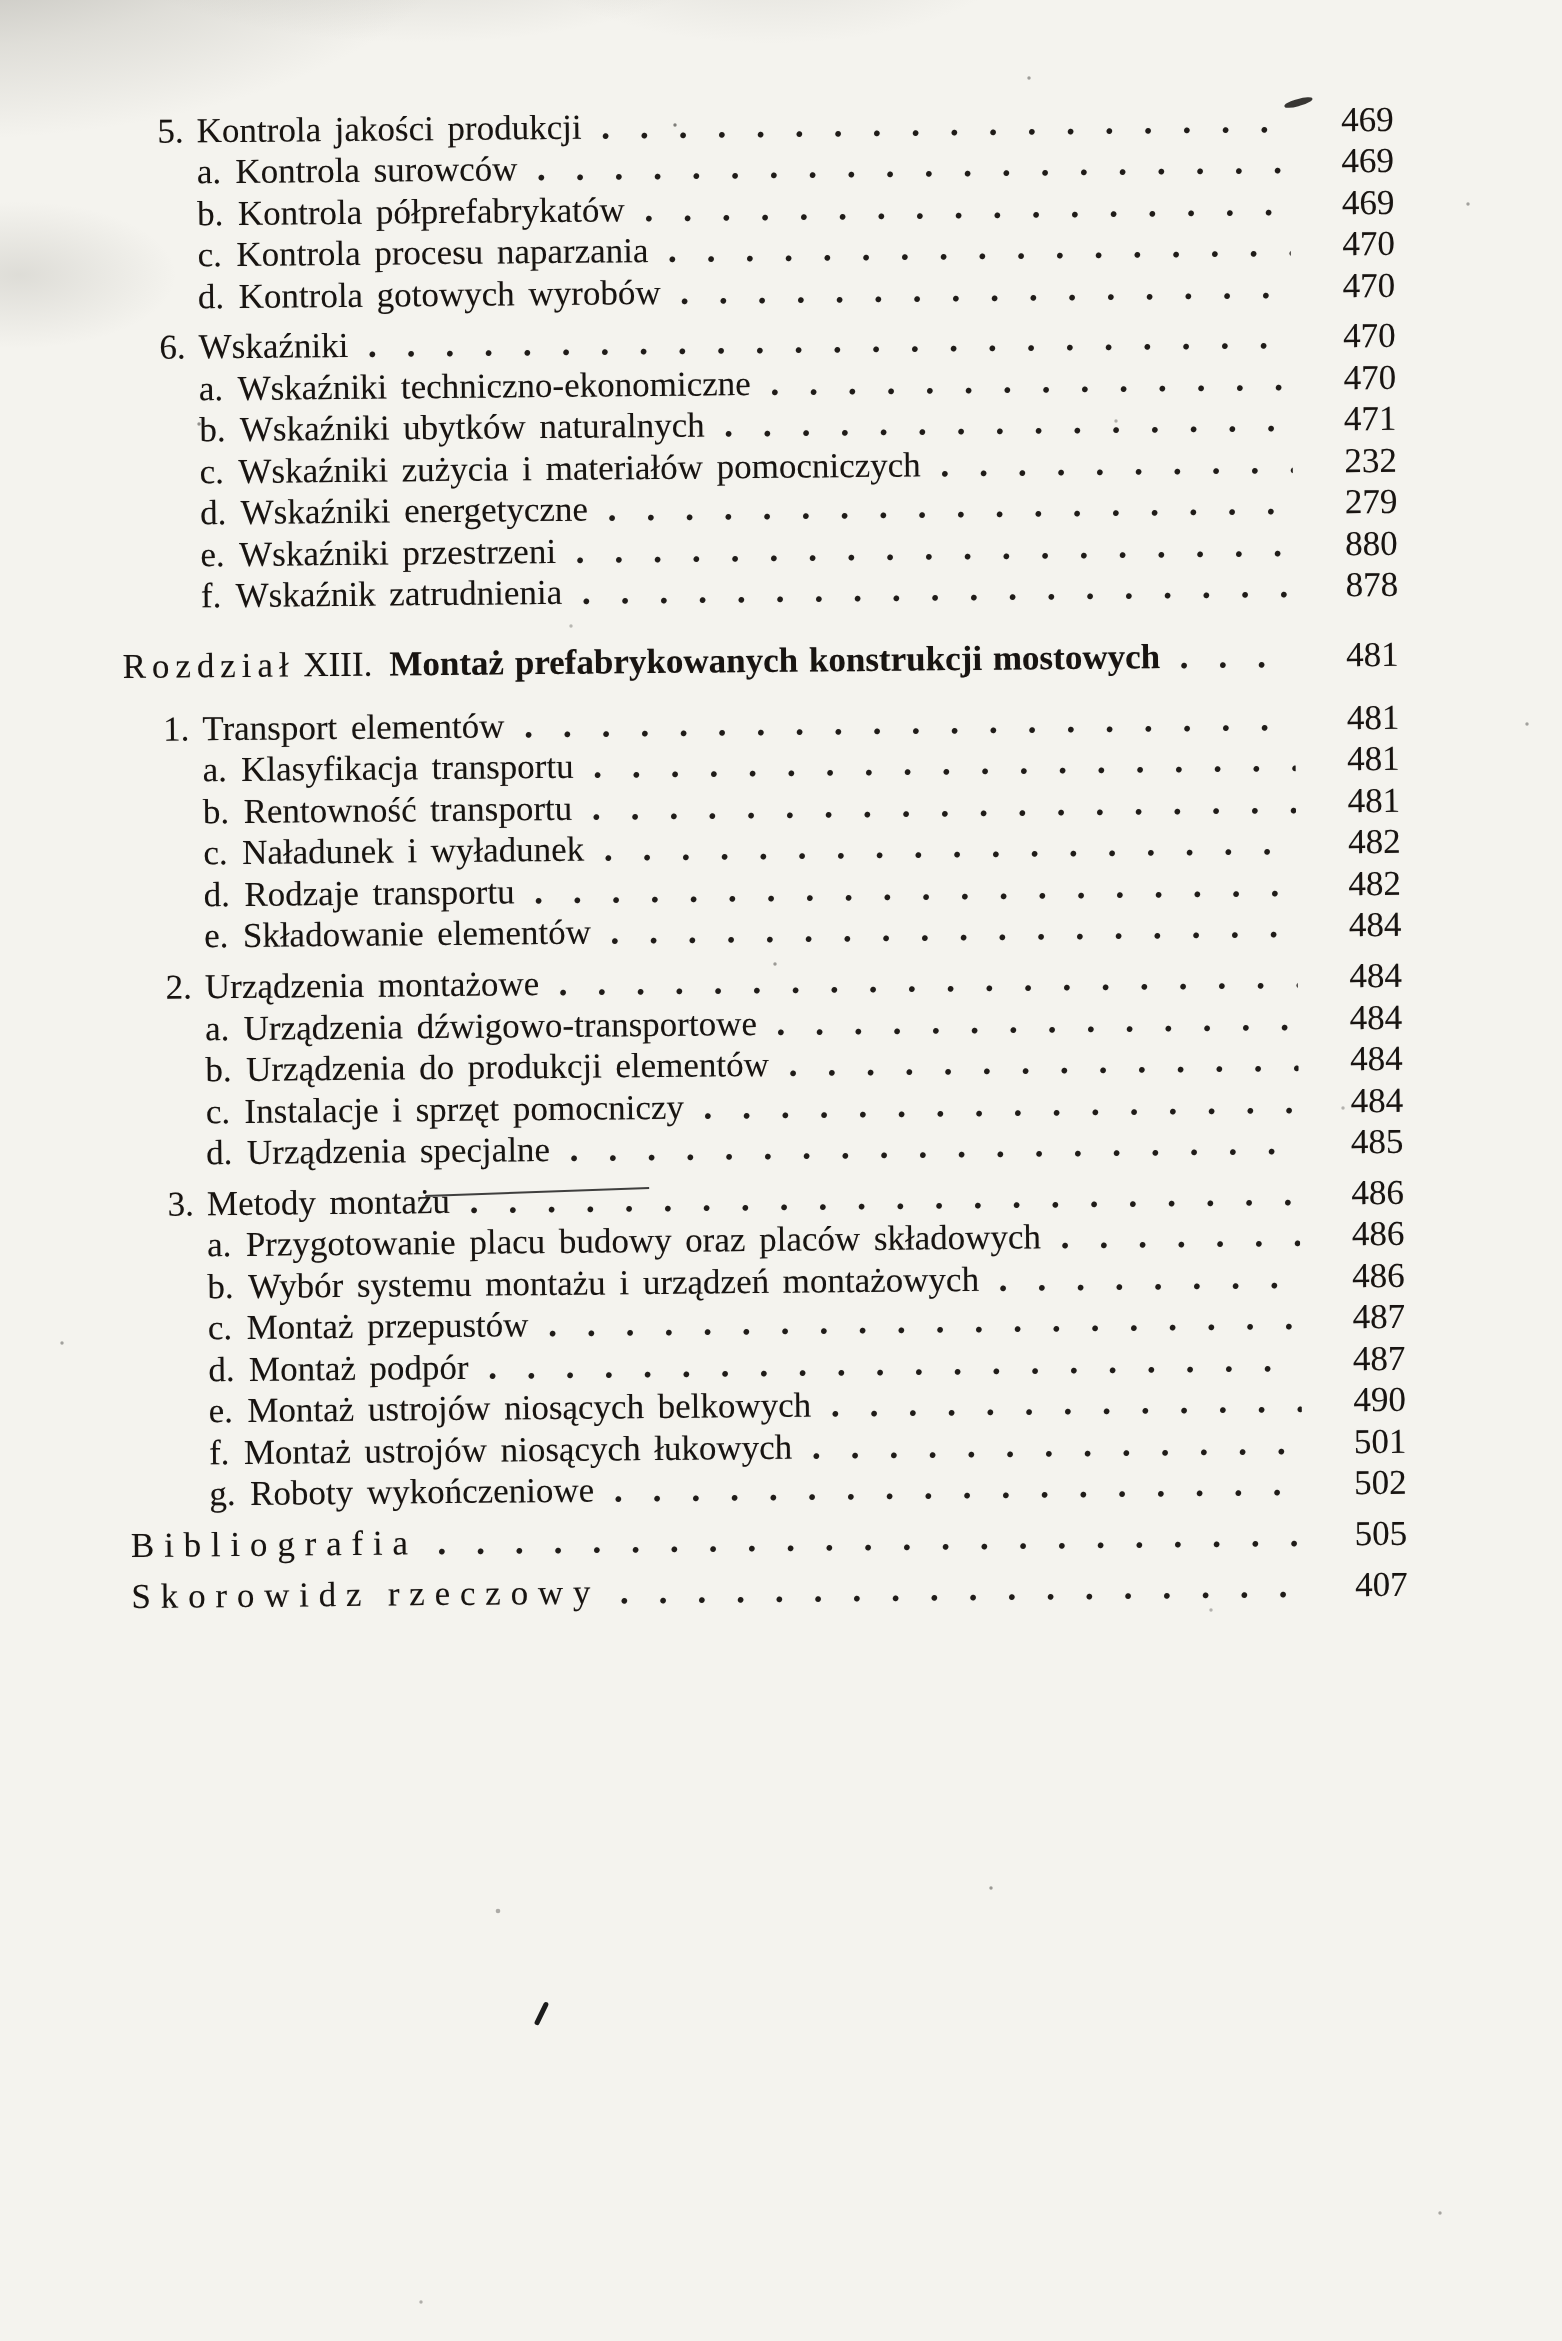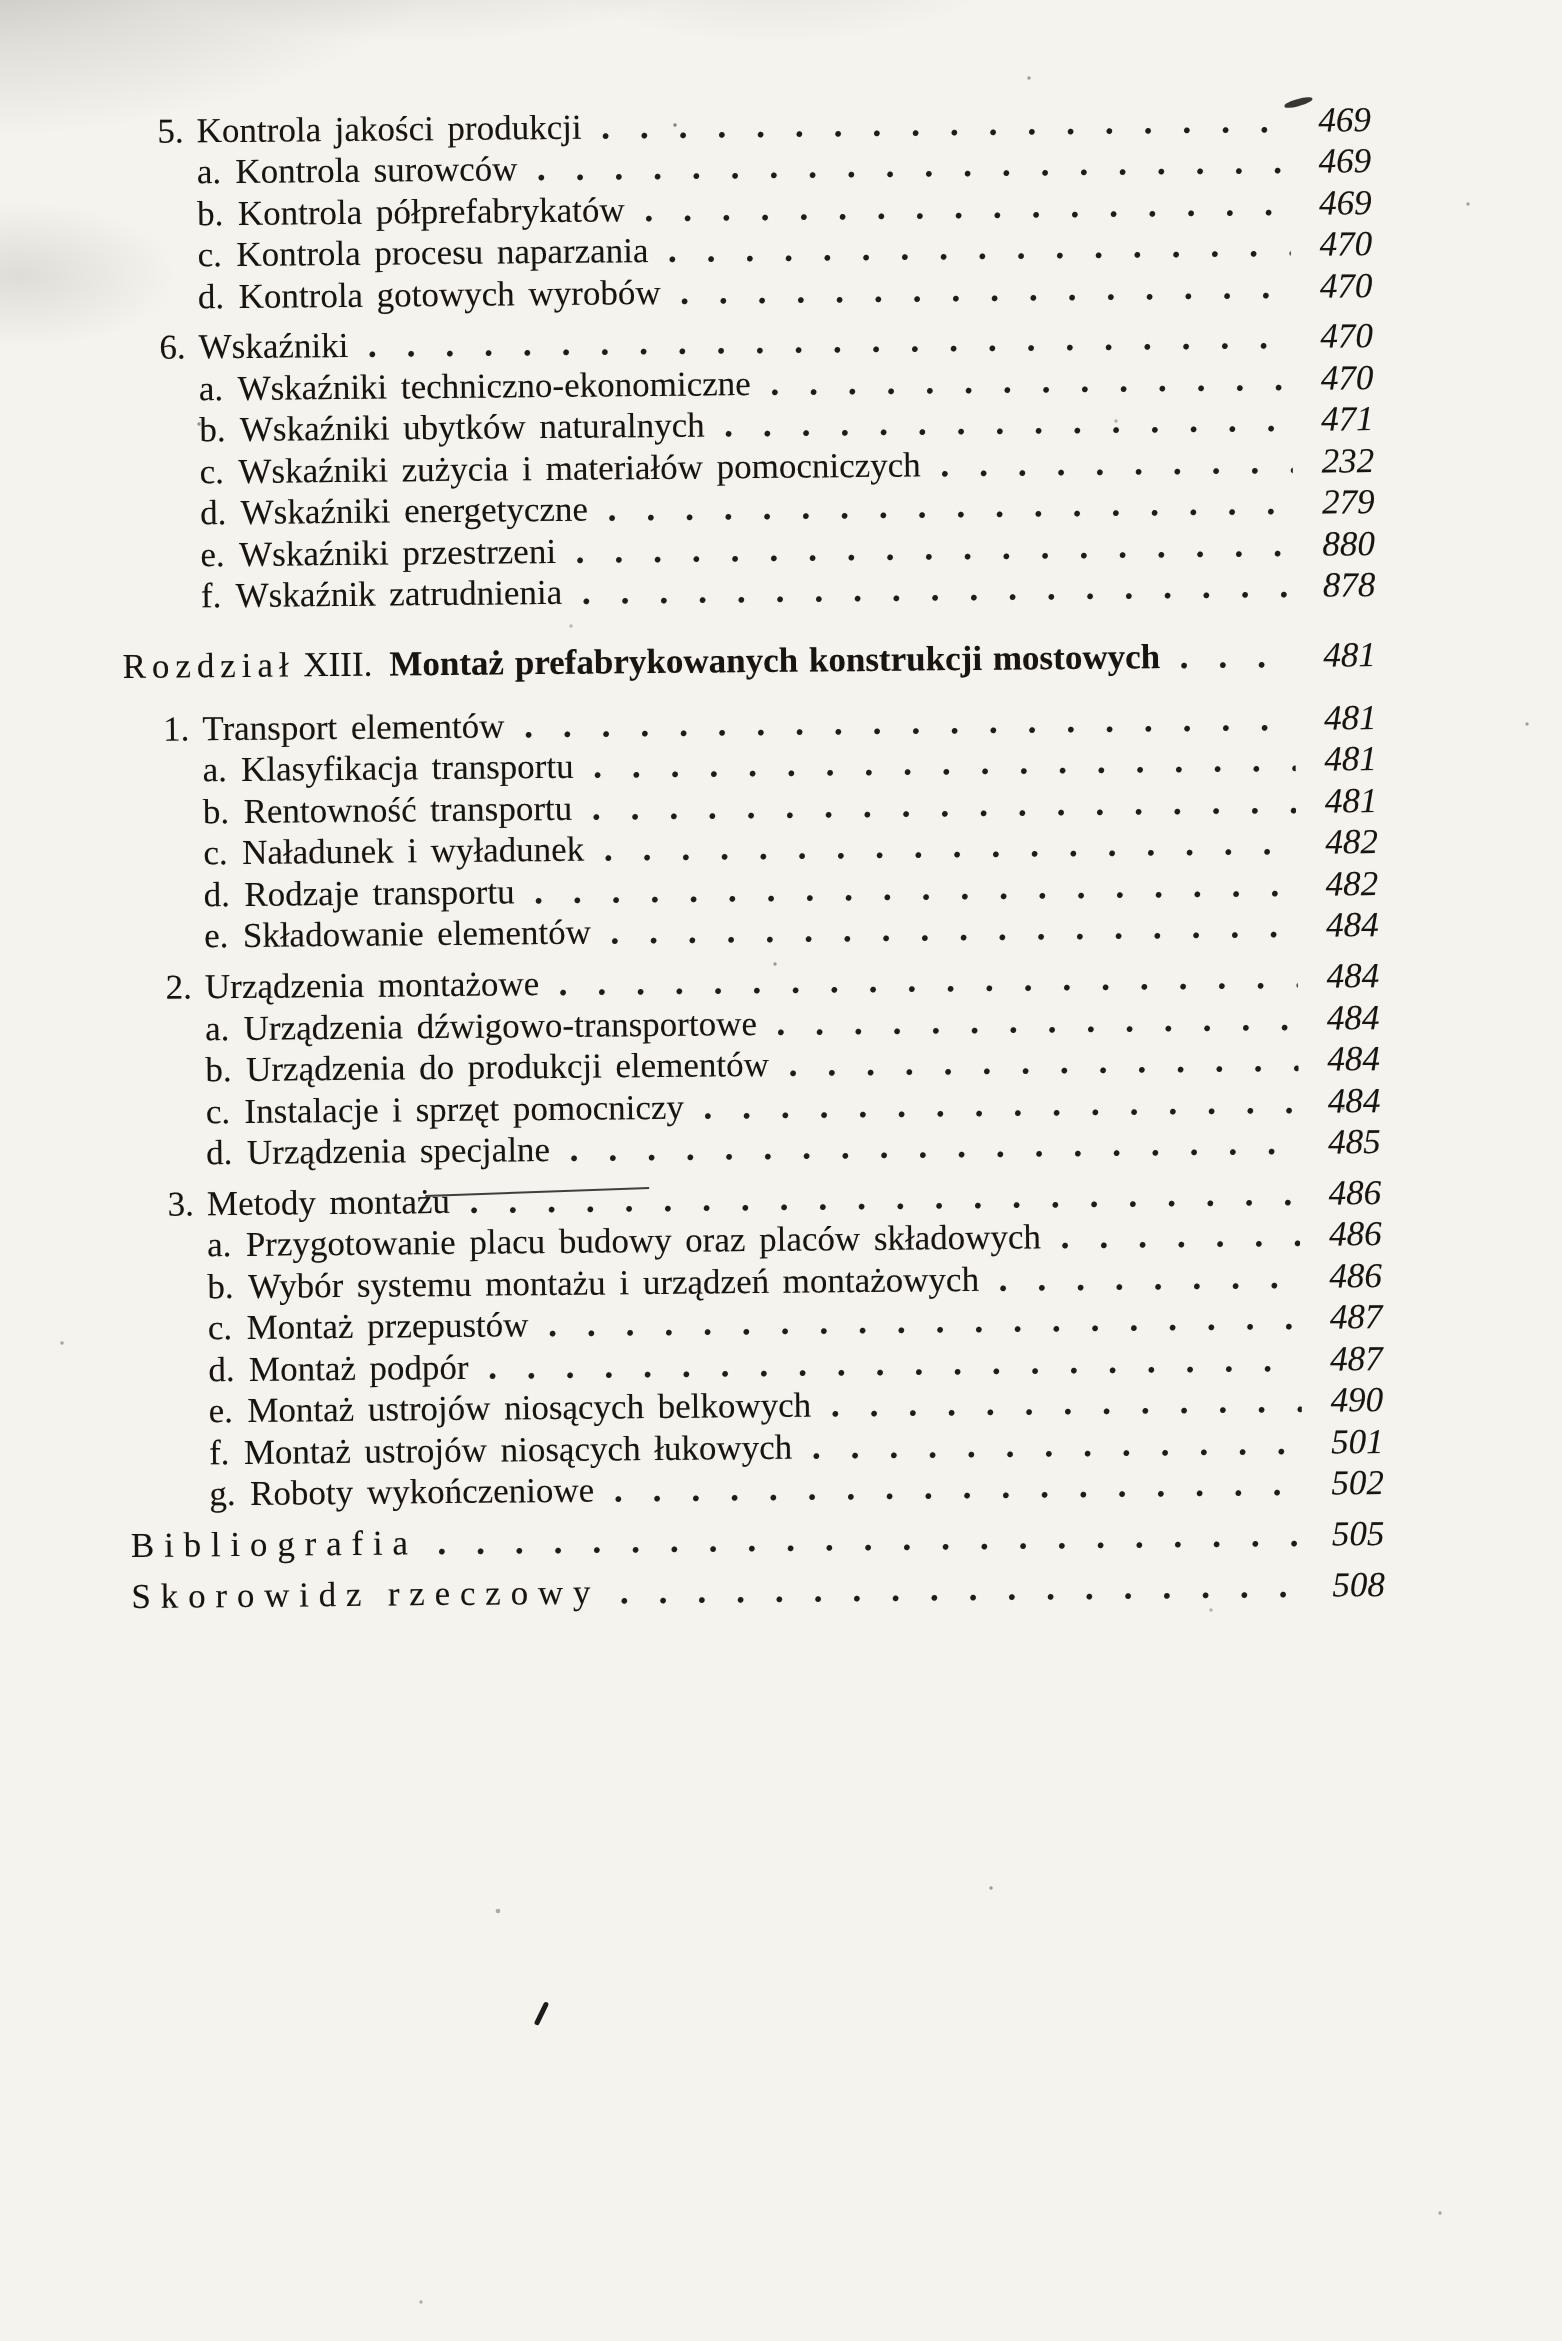--- a/index.html
+++ b/index.html
@@ -75,21 +75,21 @@
     flex: 1 1 auto; min-width: 0;
     overflow: hidden; white-space: nowrap;
     margin: 0 29px 0 19.6px;
     color: #1f1b18;
   }
   .leader::after {
     content: "................................................................................";
     letter-spacing: 30px;
     font-weight: 700;
   }
-  .page { flex: 0 0 auto; width: 98px; text-align: left; white-space: nowrap; font-style: italic; }
+  .page { flex: 0 0 auto; width: 98px; text-align: center; white-space: nowrap; }
 
   .chapter .num { margin-right: 17px; }
   .chapter .prefix { letter-spacing: 0.17em; }
   .chapter .label { font-weight: 700; word-spacing: 0.06em; }
   .plain .label { letter-spacing: 0.28em; word-spacing: -0.06em; }
 
   
   .mark-underline {
     position: absolute;
     left: 425px; top: 1180px;
@@ -315,21 +315,21 @@
         <span class="page">502</span>
       </div>
       <div class="row plain">
         <span class="label">Bibliografia</span>
         <span class="leader"></span>
         <span class="page">505</span>
       </div>
       <div class="row plain">
         <span class="label">Skorowidz rzeczowy</span>
         <span class="leader"></span>
-        <span class="page">508</span>
+        <span class="page">407</span>
       </div>
     </main>
 
   <div class="mark-underline"></div>
   <div class="mark-slash"></div>
   <div class="mark-tick"></div>
 </div>
 
 
 </body></html>

